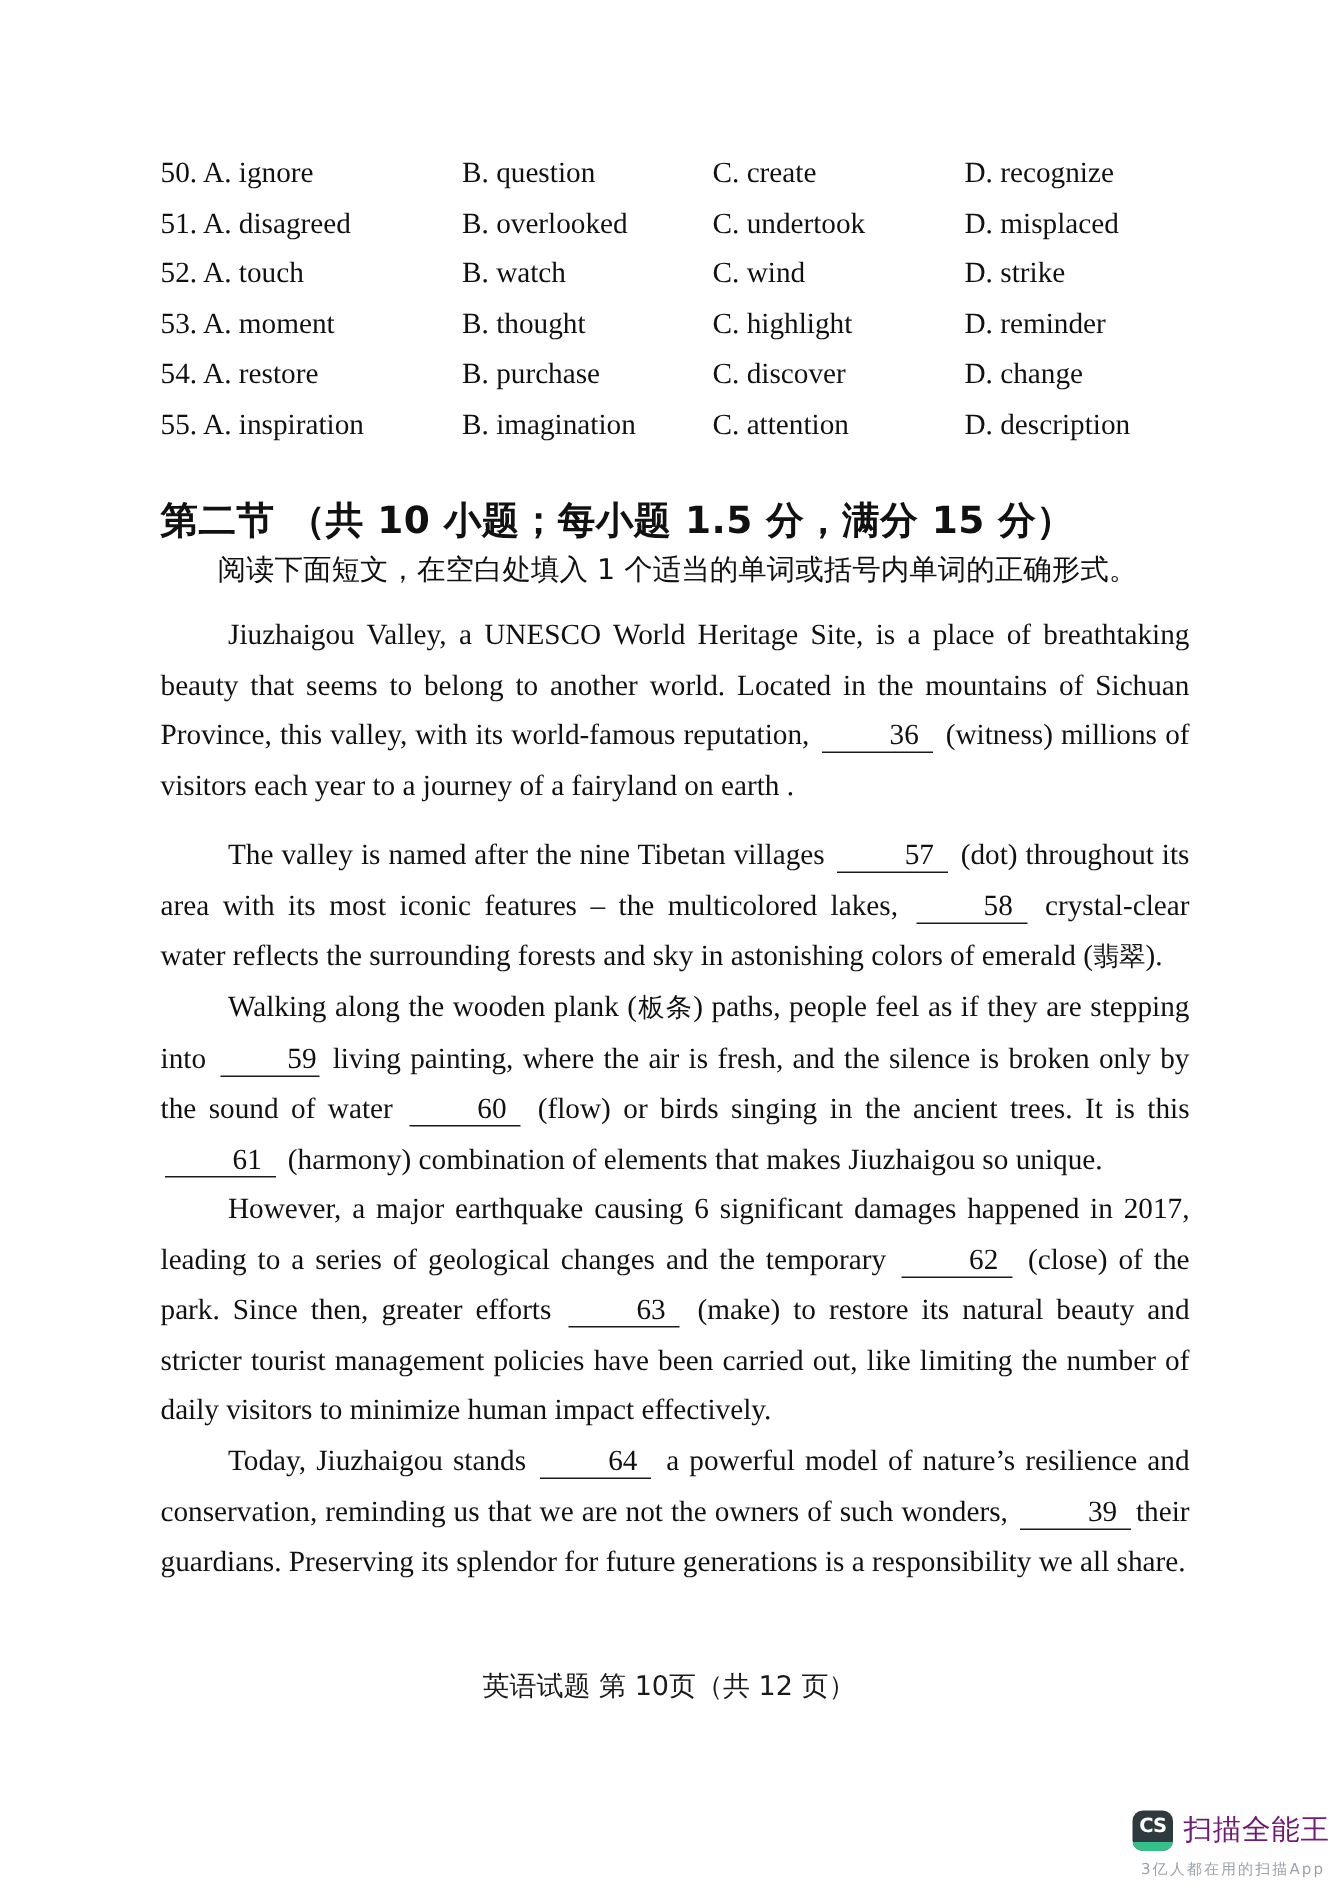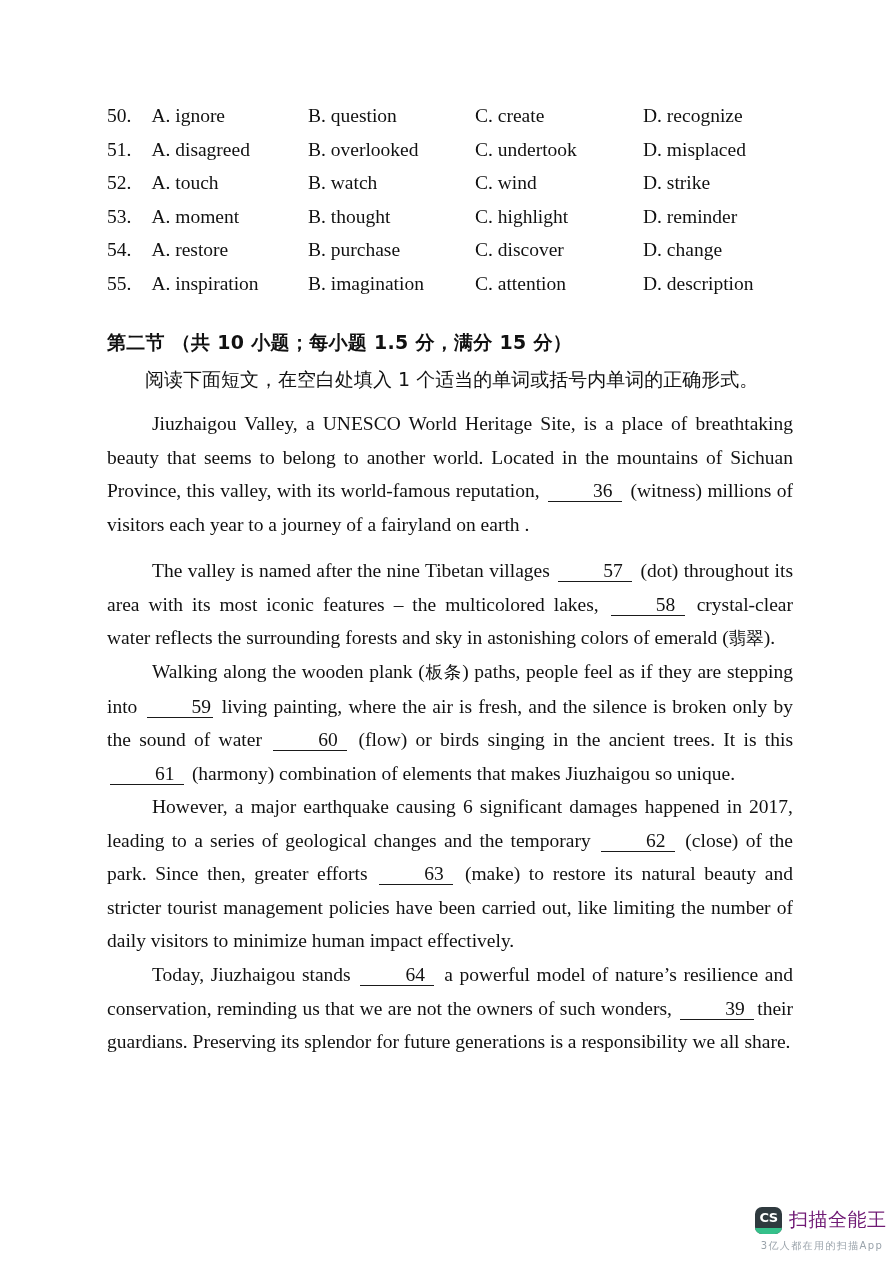--- a/index.html
+++ b/index.html
@@ -35,30 +35,30 @@
     display: flex;
     height: 33.5px;
     align-items: baseline;
     font-size: 19.5px;
     white-space: nowrap;
   }
   .mcq-col-a { width: 201px; flex: 0 0 201px; }
   .mcq-col-b { width: 167px; flex: 0 0 167px; }
   .mcq-col-c { width: 168px; flex: 0 0 168px; }
   .mcq-col-d { flex: 0 0 auto; }
-  .mcq-num { margin-right: 20px; }
+  .mcq-num { margin-right: 4px; }
 
   
   .section-head {
     position: absolute;
     left: 107px;
     top: 330px;
     font-family: "DejaVu Sans", sans-serif;
     font-weight: bold;
-    font-size: 19px;
+    font-size: 25px;
     letter-spacing: 0.3px;
     white-space: nowrap;
   }
 
   .instruction {
     position: absolute;
     left: 107px;
     top: 367px;
     width: 700px;
     font-family: "DejaVu Sans", sans-serif;
@@ -238,20 +238,21 @@
     <p class="para p2"><span>The valley is named after the nine Tibetan villages</span> <span class="blank">57</span> <span>(dot) throughout its area with its most iconic features – the multicolored lakes,</span> <span class="blank">58</span> <span>crystal-clear water reflects the surrounding forests and sky in astonishing colors of emerald (</span><span class="cjk">翡翠</span><span>).</span></p>
 
     <p class="para p3"><span>Walking along the wooden plank (</span><span class="cjk">板条</span><span>) paths, people feel as if they are stepping into</span> <span class="blank narrow">59</span> <span>living painting, where the air is fresh, and the silence is broken only by the sound of water</span> <span class="blank">60</span> <span>(flow) or birds singing in the ancient trees. It is this</span> <span class="blank">61</span> <span>(harmony) combination of elements that makes Jiuzhaigou so unique.</span></p>
 
     <p class="para p4"><span>However, a major earthquake causing 6 significant damages happened in 2017, leading to a series of geological changes and the temporary</span> <span class="blank">62</span> <span>(close) of the park. Since then, greater efforts</span> <span class="blank">63</span> <span>(make) to restore its natural beauty and stricter tourist management policies have been carried out, like limiting the number of daily visitors to minimize human impact effectively.</span></p>
 
     <p class="para p5"><span>Today, Jiuzhaigou stands</span> <span class="blank">64</span> <span>a powerful model of nature’s resilience and conservation, reminding us that we are not the owners of such wonders,</span> <span class="blank">39</span><span>their guardians. Preserving its splendor for future generations is a responsibility we all share.</span></p>
 
   </div>
 
+  <div class="footer">英语试题  第 10页（共 12 页）</div>
 
   <div class="watermark">
     <div class="wm-row">
       <div class="wm-logo">
         <div class="wm-logo-text">CS</div>
         <div class="wm-logo-bar"></div>
       </div>
       <div class="wm-brand">扫描全能王</div>
     </div>
     <div class="wm-sub">3亿人都在用的扫描App</div>

